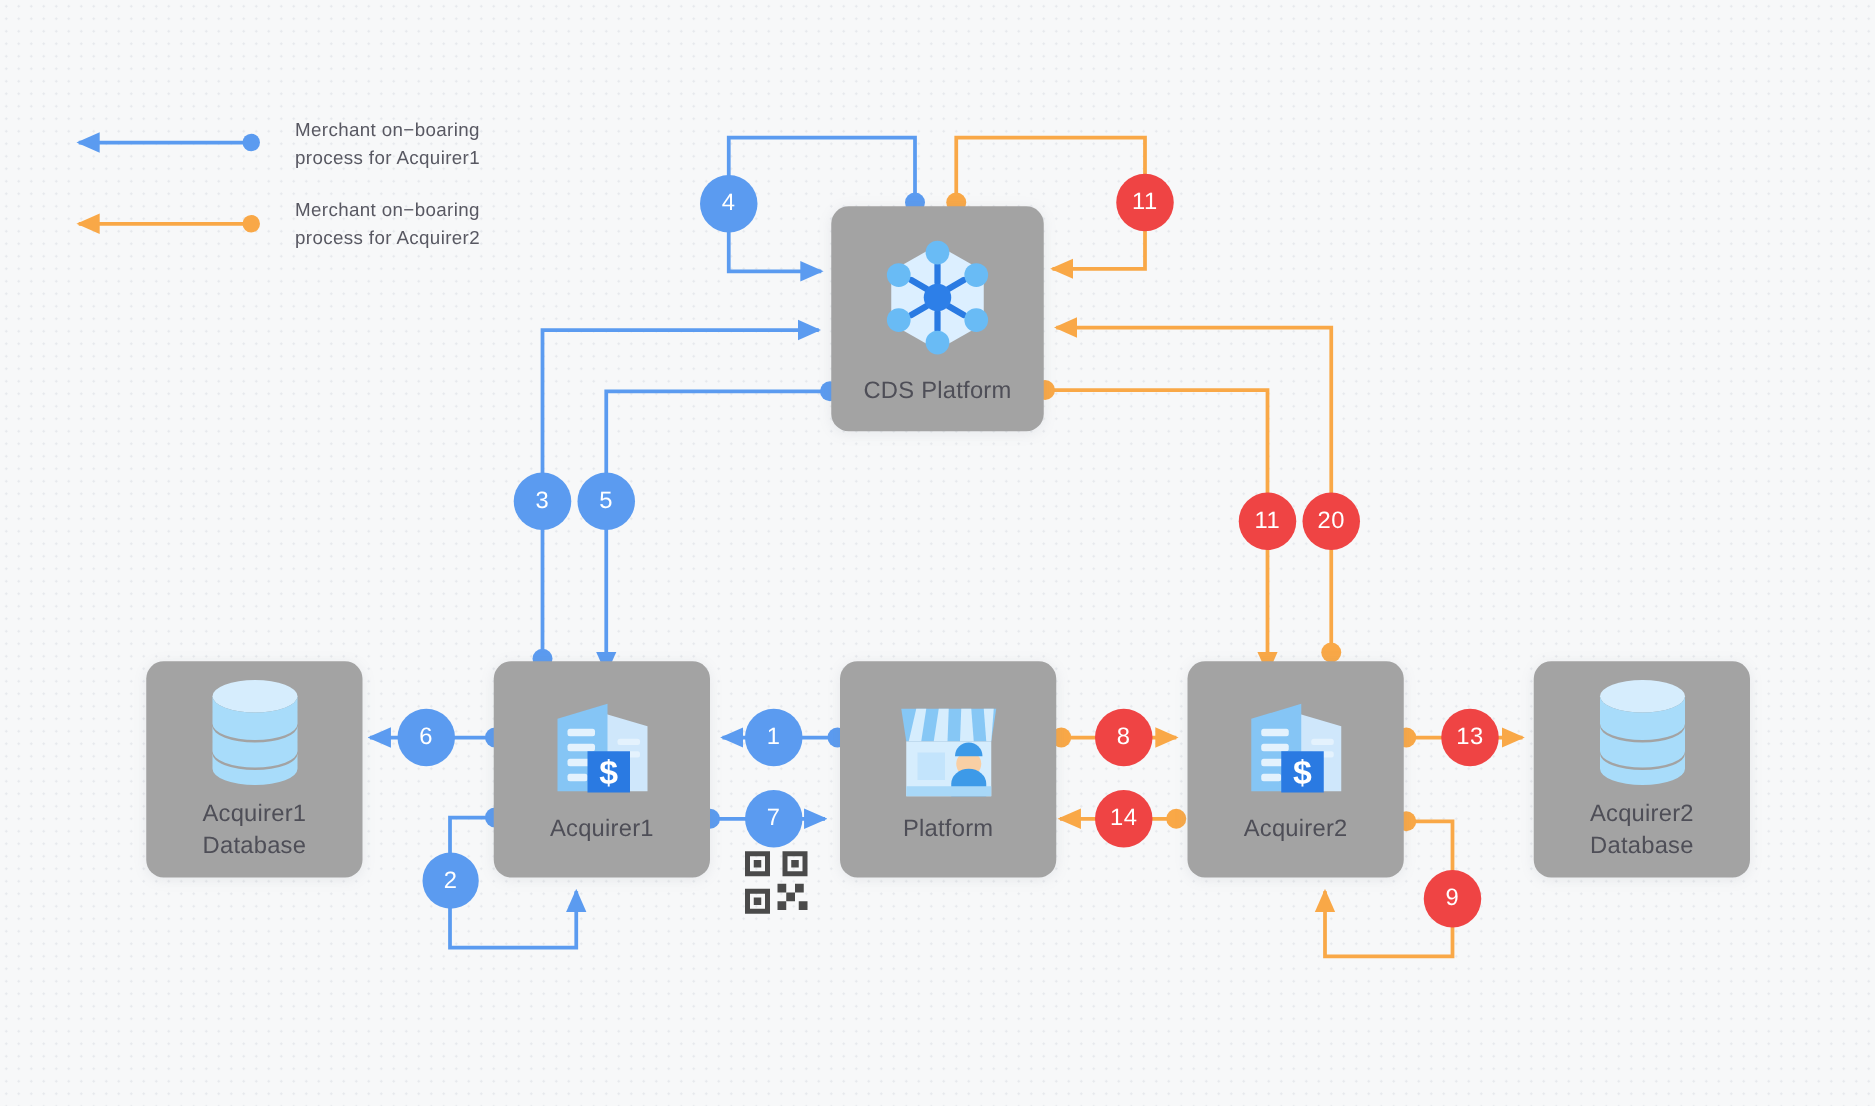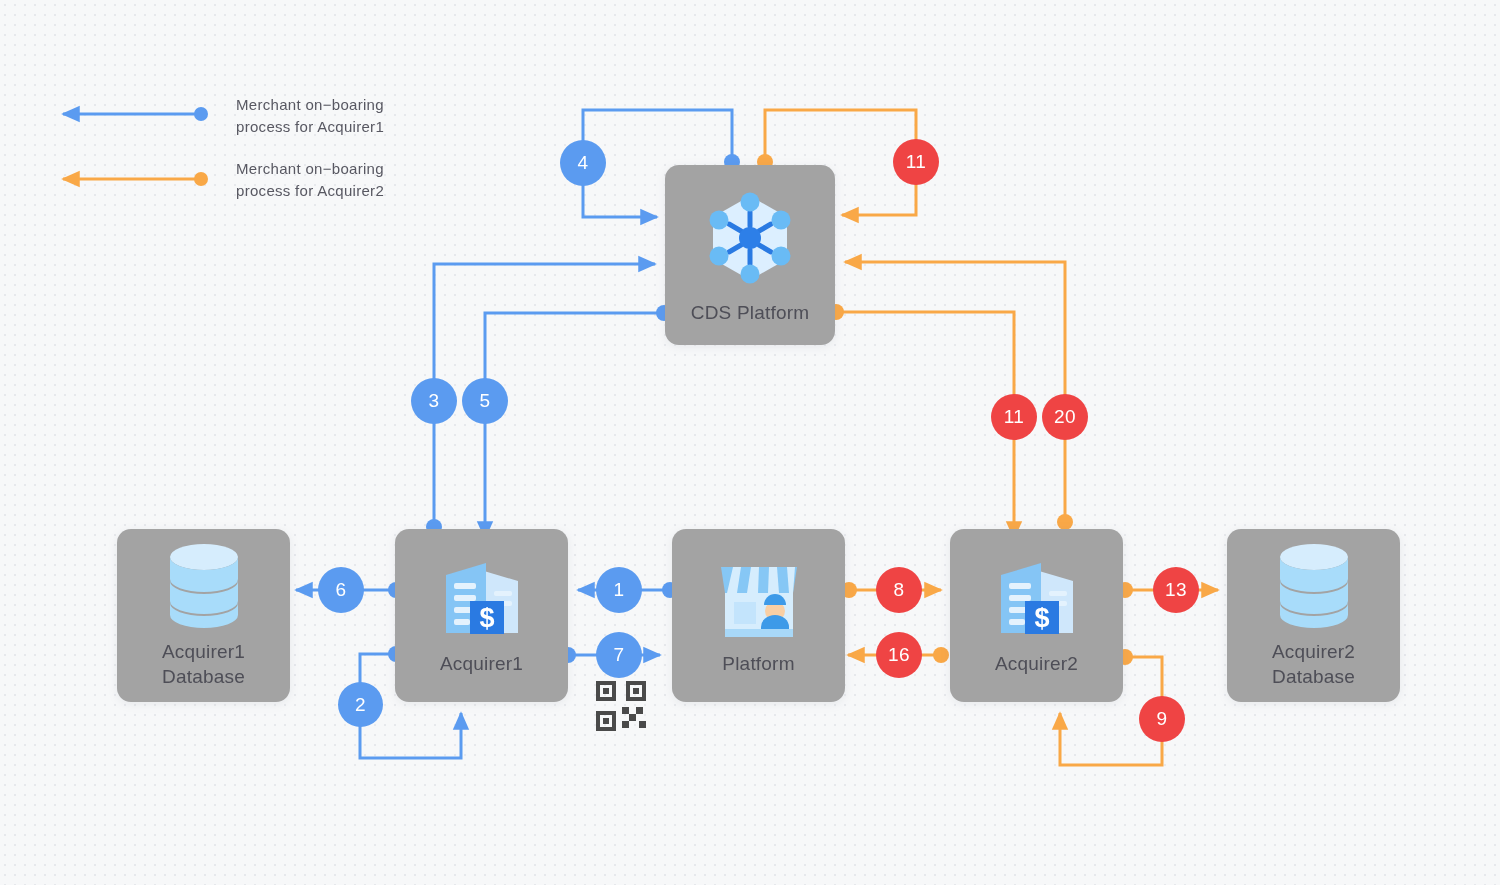--- a/index.html
+++ b/index.html
@@ -299,13 +299,13 @@
 <div class="badge blue" style="left:560px;  top:140px; width:46px; height:46px;">4</div>
 <div class="badge blue" style="left:462px;  top:378px; width:46px; height:46px;">5</div>
 <div class="badge blue" style="left:318px;  top:567px; width:46px; height:46px;">6</div>
 <div class="badge blue" style="left:596px;  top:632px; width:46px; height:46px;">7</div>
 <div class="badge orange" style="left:876px;  top:567px; width:46px; height:46px;">8</div>
 <div class="badge orange" style="left:1139px; top:696px; width:46px; height:46px;">9</div>
 <div class="badge orange" style="left:1042px; top:394px; width:46px; height:46px;">20</div>
 <div class="badge orange" style="left:893px;  top:139px; width:46px; height:46px;">11</div>
 <div class="badge orange" style="left:991px;  top:394px; width:46px; height:46px;">11</div>
 <div class="badge orange" style="left:1153px; top:567px; width:46px; height:46px;">13</div>
-<div class="badge orange" style="left:876px;  top:632px; width:46px; height:46px;">16</div>
+<div class="badge orange" style="left:876px;  top:632px; width:46px; height:46px;">14</div>
 
 </body></html>

